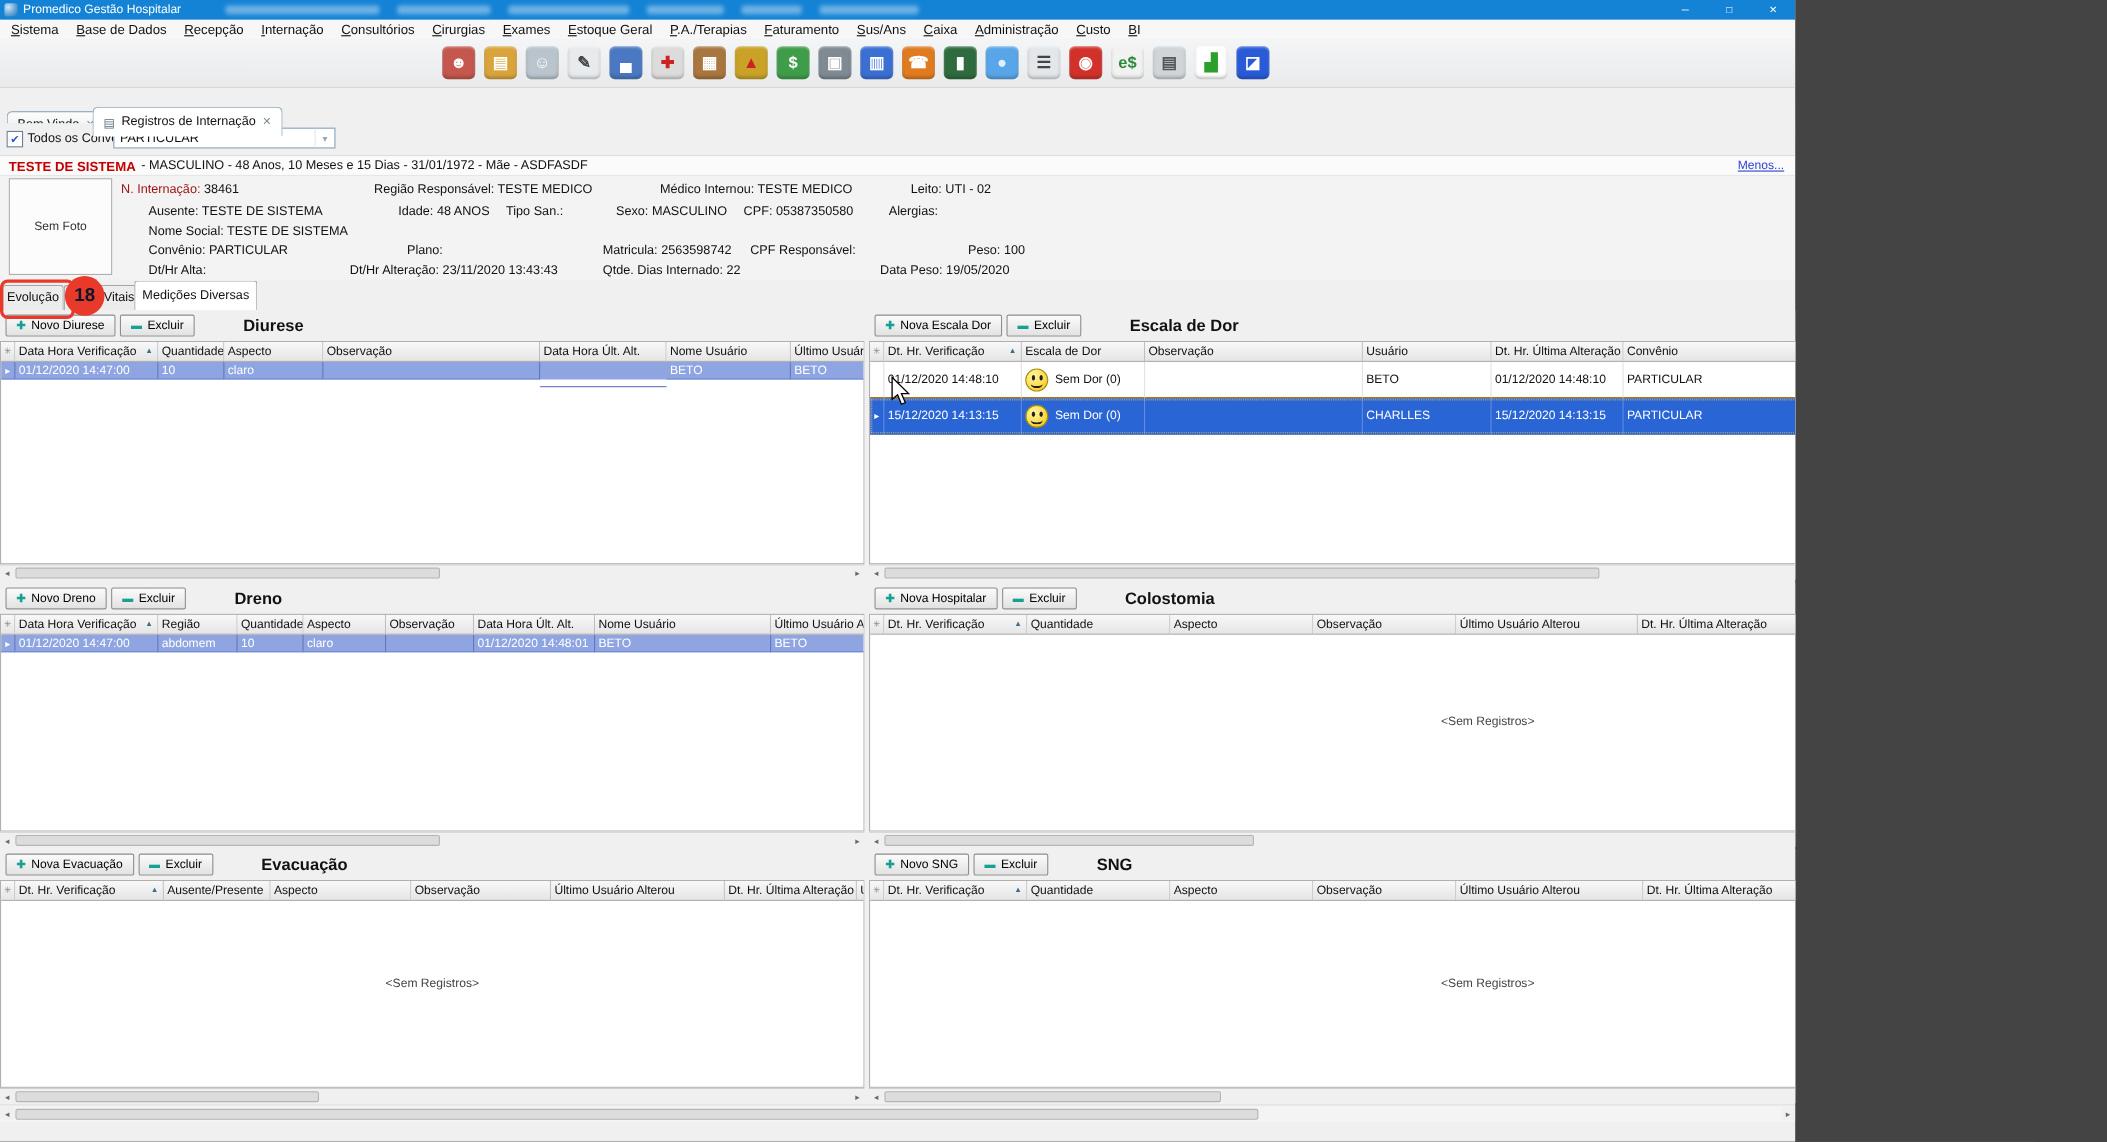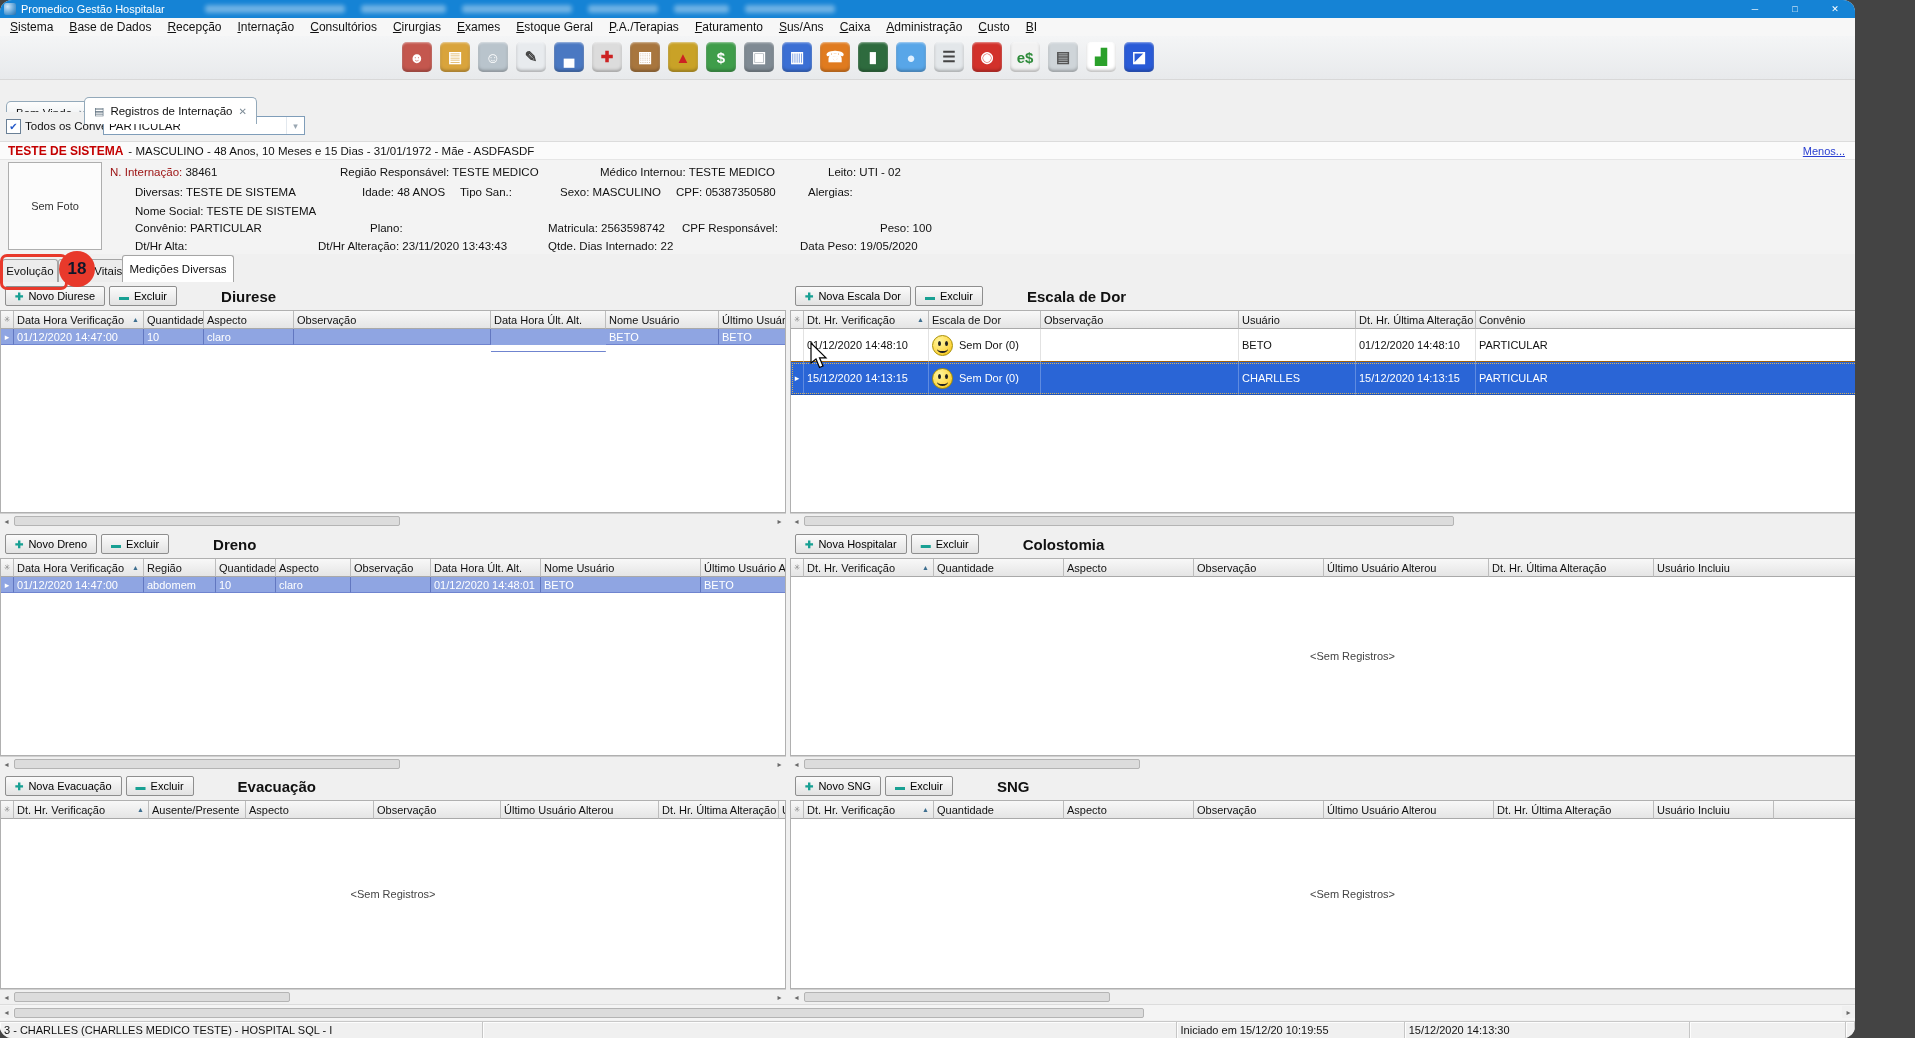--- a/index.html
+++ b/index.html
@@ -1,17 +1,17 @@
 <!DOCTYPE html>
 <html><head>
 <meta charset="utf-8">
 <style>
   html,body{margin:0;padding:0;background:#444;}
-  .screen{position:relative;width:1855px;height:1038px;overflow:hidden;background:#f0f0f0;
-          font-family:"Liberation Sans",sans-serif;font-size:11px;color:#111;border-radius:12px;}
+  .screen{position:relative;width:1632px;height:1038px;overflow:hidden;background:#f0f0f0;
+          font-family:"Liberation Sans",sans-serif;font-size:11px;color:#111;}
   
   .titlebar{position:absolute;left:0;top:0;width:100%;height:18px;background:#1583d5;display:flex;align-items:center;}
   .app-ico{width:12px;height:12px;margin:0 5px 0 4px;border-radius:2px;
            background:radial-gradient(circle at 30% 30%,#cfe6fa,#5a9fd4 60%,#2b6ea8);}
   .title-txt{color:#fff;font-size:11px;white-space:nowrap;}
   .blurwrap{display:flex;gap:16px;margin-left:40px;filter:blur(2px);}
   .blurseg{height:8px;border-radius:3px;background:rgba(255,255,255,.38);}
   .win-controls{margin-left:auto;display:flex;height:100%;}
   .wbtn{width:40px;height:100%;display:flex;align-items:center;justify-content:center;color:#fff;font-size:9px;}
   .wbtn.close{background:transparent;}
@@ -189,21 +189,21 @@
     <span class="menos">Menos...</span>
   </div>
 
   <div class="pinfo">
     <div class="photo">Sem Foto</div>
     <div id="fields">
         <span class="pfield" style="left: 110px; top: 6px;"><span class="flabel emph">N. Internação:</span> 38461</span>
         <span class="pfield" style="left: 340px; top: 6px;"><span class="flabel">Região Responsável:</span> TESTE MEDICO</span>
         <span class="pfield" style="left: 600px; top: 6px;"><span class="flabel">Médico Internou:</span> TESTE MEDICO</span>
         <span class="pfield" style="left: 828px; top: 6px;"><span class="flabel">Leito:</span> UTI - 02</span>
-        <span class="pfield" style="left: 135px; top: 26px;"><span class="flabel">Diversas:</span> TESTE DE SISTEMA</span>
+        <span class="pfield" style="left: 135px; top: 26px;"><span class="flabel">Ausente:</span> TESTE DE SISTEMA</span>
         <span class="pfield" style="left: 362px; top: 26px;"><span class="flabel">Idade:</span> 48 ANOS</span>
         <span class="pfield" style="left: 460px; top: 26px;"><span class="flabel">Tipo San.:</span> </span>
         <span class="pfield" style="left: 560px; top: 26px;"><span class="flabel">Sexo:</span> MASCULINO</span>
         <span class="pfield" style="left: 676px; top: 26px;"><span class="flabel">CPF:</span> 05387350580</span>
         <span class="pfield" style="left: 808px; top: 26px;"><span class="flabel">Alergias:</span> </span>
         <span class="pfield" style="left: 135px; top: 45px;"><span class="flabel">Nome Social:</span> TESTE DE SISTEMA</span>
         <span class="pfield" style="left: 135px; top: 62px;"><span class="flabel">Convênio:</span> PARTICULAR</span>
         <span class="pfield" style="left: 370px; top: 62px;"><span class="flabel">Plano:</span> </span>
         <span class="pfield" style="left: 548px; top: 62px;"><span class="flabel">Matricula:</span> 2563598742</span>
         <span class="pfield" style="left: 682px; top: 62px;"><span class="flabel">CPF Responsável:</span> </span>
@@ -548,27 +548,17 @@
         </div>
       </div>
     </div>
 
   <div class="outer-scroll">
     <span class="sarrow left">◂</span>
     <span class="sarrow right">▸</span>
     <span class="sthumb" style="left:14px;width:1130px;"></span>
   </div>
 
-  <div class="statusbar">
-    <div class="sseg" style="width:489px;">3 - CHARLLES (CHARLLES MEDICO TESTE) - HOSPITAL SQL - I</div>
-    <div class="sseg" style="width:703px;"></div>
-    <div class="sseg" style="width:231px;">Iniciado em 15/12/20 10:19:55</div>
-    <div class="sseg" style="width:289px;">15/12/2020 14:13:30</div>
-    <div class="sseg" style="width:158px;"></div>
-    <div class="sseg" style="flex:1;">
-        <span class="globe"></span>
-      </div>
-  </div>
 
   <svg class="cursor" style="left:810px;top:342px;" width="18" height="27" viewBox="0 0 18 27">
     <path d="M1,1 L1,21 L6,17 L9.5,25.5 L13,24 L9.5,15.8 L16,15.8 Z" fill="#fff" stroke="#000" stroke-width="1.2"></path>
   </svg>
 </div>
 
 </body></html>

